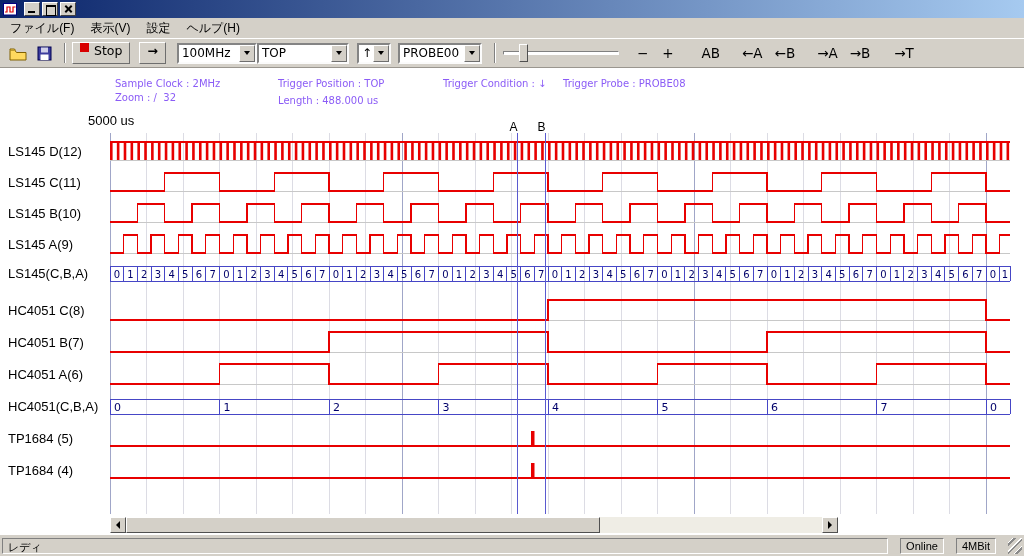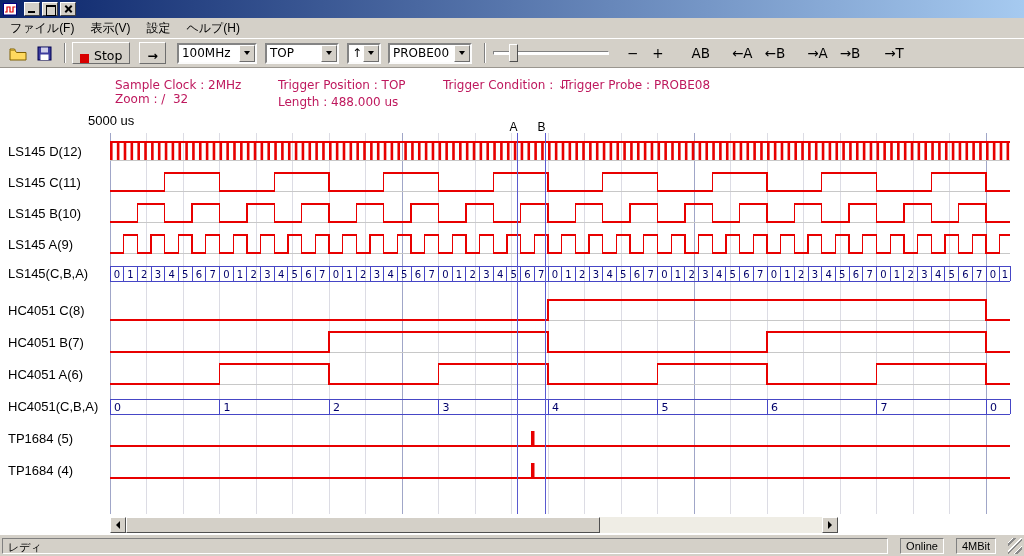--- a/index.html
+++ b/index.html
@@ -27,41 +27,41 @@
     display:flex; align-items:center; font-size:12px; padding-left:2px; }
   .menu-item { padding:2px 8px; }
 
   
   .toolbar { position:absolute; left:0; top:38px; width:1024px; height:30px;
     border-top:1px solid #fff; border-bottom:1px solid #9a968f;
     display:flex; align-items:center; font-size:13px; }
   .tool-icon { width:24px; height:22px; display:inline-flex; align-items:center; justify-content:center; }
   .tsep { width:2px; height:20px; border-left:1px solid #808080; border-right:1px solid #fff; }
   .btn3d { background:#d4d0c8; border:1px solid; border-color:#fff #6e6e6e #6e6e6e #fff;
-    height:22px; display:inline-flex; align-items:flex-end; padding:0 7px; font-size:12.5px;
+    height:22px; display:inline-flex; align-items:flex-start; padding:0 7px; font-size:12.5px;
     font-family:"DejaVu Sans", sans-serif; }
   .stop-square { width:9px; height:9px; background:#d80000; display:inline-block; margin-right:5px; }
   .combo { height:21px; display:inline-flex; background:#fff;
     border:2px solid; border-color:#848484 #fbfbfb #fbfbfb #848484; align-items:center; }
   .combo-text { flex:1; font-size:12px; padding:14px 3px; white-space:nowrap; overflow:hidden;
     font-family:"DejaVu Sans", sans-serif; }
   .combo-arrow { width:16px; height:17px; background:#d4d0c8; border:1px solid;
     border-color:#fff #6e6e6e #6e6e6e #fff; display:inline-flex; align-items:center; justify-content:center; }
   .arr-down { width:0; height:0; border-left:3px solid transparent; border-right:3px solid transparent; border-top:4px solid #000; }
   .slider { width:116px; height:20px; position:relative; display:inline-block; }
   .slider-groove { position:absolute; left:0; right:0; top:8px; height:4px; background:#fff;
     border:1px solid; border-color:#808080 #fff #fff #808080; }
   .slider-handle { position:absolute; left:16px; top:1px; width:9px; height:18px; background:#d4d0c8;
     border:1px solid; border-color:#fff #505050 #505050 #fff; }
   .flat { background:transparent; border:none; font-size:13.5px; padding:2px 4px;
     font-family:"DejaVu Sans", sans-serif; }
 
   
   .client { position:absolute; left:0; top:68px; width:1024px; height:466px; background:#fff; }
-  .info { position:absolute; font-size:12px; color:#be185d; white-space:pre;
+  .info { position:absolute; font-size:10px; color:#8b5cf6; white-space:pre;
     font-family:"DejaVu Sans", sans-serif; }
   .timebase { position:absolute; left:88px; top:45px; font-size:13px; }
   #wave-svg { position:absolute; left:0; top:0; }
 
   
   .hscroll { position:absolute; left:110px; top:449px; width:728px; height:16px; display:flex; background:#efede5; }
   .sb-btn { width:16px; height:16px; background:#d4d0c8; border:1px solid;
     border-color:#fff #505050 #505050 #fff; display:inline-flex; align-items:center; justify-content:center; }
   .arr-left  { width:0; height:0; border-top:4px solid transparent; border-bottom:4px solid transparent; border-right:4px solid #000; }
   .arr-right { width:0; height:0; border-top:4px solid transparent; border-bottom:4px solid transparent; border-left:4px solid #000; }
@@ -123,21 +123,21 @@
       <span>Stop</span>
     </button>
     <button class="btn3d" style="margin-left:9px; font-weight:bold;">→</button>
 
     <span class="combo" style="margin-left:11px; width:80px">
       <span class="combo-text">100MHz</span>
       <span class="combo-arrow">
           <i class="arr-down"></i>
         </span>
     </span>
-    <span class="combo" style="margin-left:8px; width:74px">
+    <span class="combo" style="width:92px">
       <span class="combo-text">TOP</span>
       <span class="combo-arrow">
           <i class="arr-down"></i>
         </span>
     </span>
     <span class="combo" style="margin-left:8px; width:34px">
       <span class="combo-text">↑</span>
       <span class="combo-arrow">
           <i class="arr-down"></i>
         </span>

